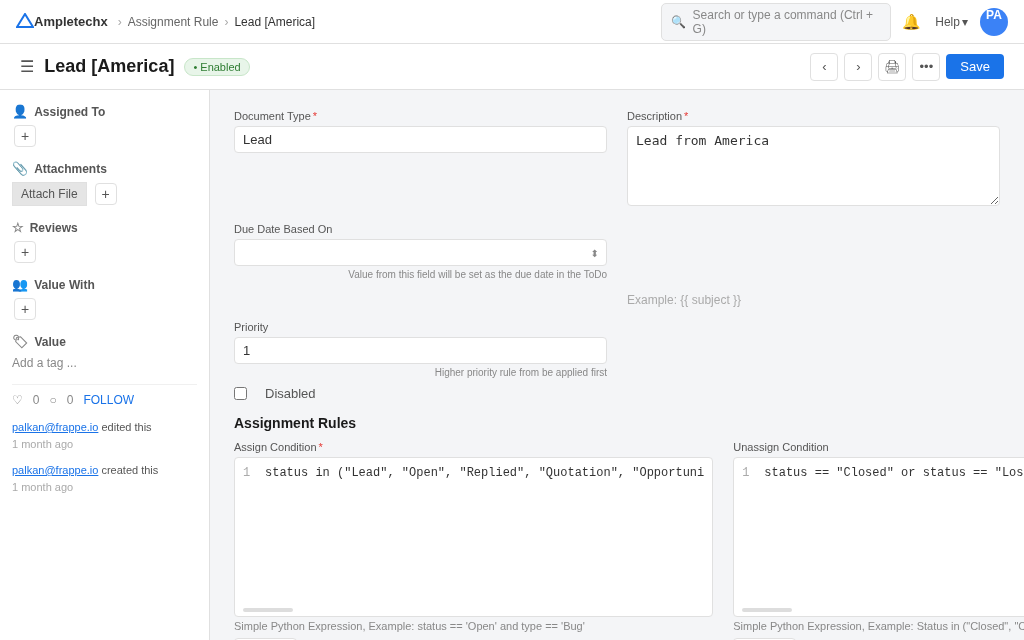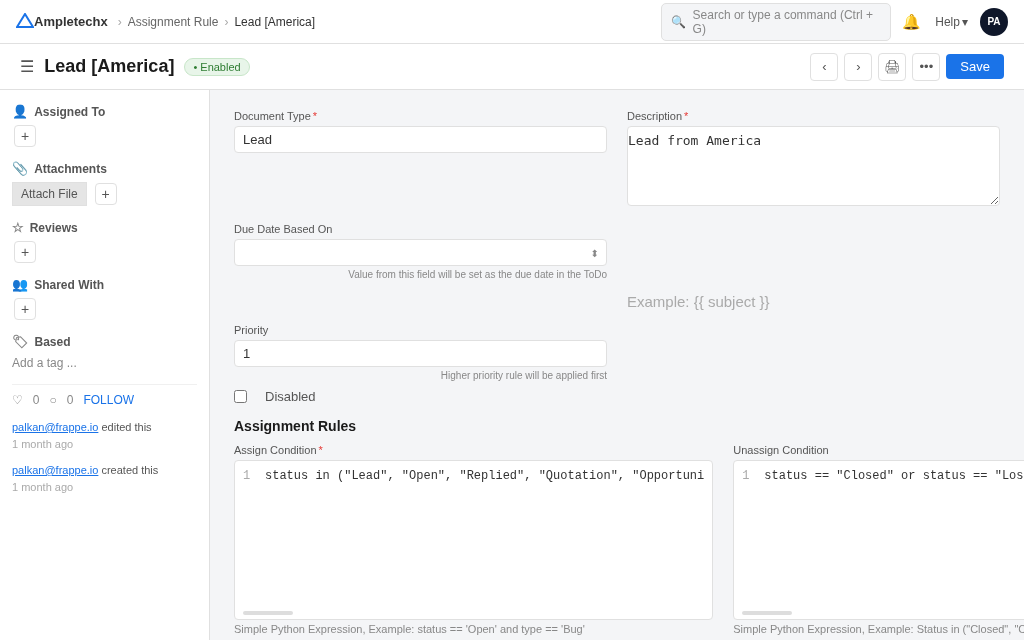--- a/index.html
+++ b/index.html
@@ -16,21 +16,21 @@
     .topnav-breadcrumb { display: flex; align-items: center; gap: 6px; font-size: 12px; color: #666; }
     .topnav-breadcrumb .current { color: #333; font-weight: 500; }
     .topnav-search {
       margin-left: auto; display: flex; align-items: center; gap: 6px;
       background: #f4f5f7; border: 1px solid #e0e0e0; border-radius: 5px;
       padding: 4px 10px; width: 230px; color: #888; font-size: 12px;
     }
     .topnav-actions { display: flex; align-items: center; gap: 12px; }
     .topnav-icon-btn { background: none; border: none; cursor: pointer; color: #555; font-size: 15px; padding: 2px; }
     .topnav-help { font-size: 12px; color: #555; cursor: pointer; display: flex; align-items: center; gap: 2px; }
-    .avatar { width: 28px; height: 28px; border-radius: 50%; background: #0f172a; display: flex; align-items: center; justify-content: center; color: #fff; font-size: 10px; font-weight: 600; }
+    .avatar { width: 28px; height: 28px; border-radius: 50%; background: #3b82f6; display: flex; align-items: flex-start; justify-content: center; color: #fff; font-size: 12px; font-weight: 600; }
 
     
     .page-header {
       display: flex; align-items: center; justify-content: space-between;
       padding: 8px 20px; background: #fff; border-bottom: 1px solid #e0e0e0;
       height: 46px;
     }
     .page-header-left { display: flex; align-items: center; gap: 10px; }
     .hamburger { cursor: pointer; color: #555; font-size: 16px; }
     .page-title { font-size: 18px; font-weight: 700; color: #1a1a1a; }
@@ -95,24 +95,24 @@
     .form-select-wrapper { position: relative; }
     .form-select {
       width: 100%; border: 1px solid #e0e0e0; border-radius: 4px;
       padding: 5px 28px 5px 8px; font-size: 13px; background: #fff; color: #333;
       appearance: none; outline: none; cursor: pointer;
     }
     .select-arrow { position: absolute; right: 8px; top: 50%; transform: translateY(-50%); color: #888; font-size: 10px; pointer-events: none; }
     .field-hint { font-size: 10px; color: #888; margin-top: 3px; text-align: right; }
     .form-textarea {
       width: 100%; border: 1px solid #e0e0e0; border-radius: 4px;
-      padding: 6px 0; font-size: 13px; background: #fff; color: #333;
+      padding: 6px 8px; font-size: 13px; background: #fff; color: #333;
       resize: vertical; outline: none; height: 80px;
     }
-    .example-text { font-size: 15px; color: #aaa; margin-top: 4px; }
+    .example-text { font-size: 12px; color: #aaa; margin-top: 4px; }
     .checkbox-row { display: flex; align-items: center; gap: 18px; font-size: 13px; color: #555; margin-top: 4px; }
     .checkbox-row input[type="checkbox"] { cursor: pointer; }
 
     .section-title { font-size: 14px; font-weight: 700; color: #1a1a1a; margin: 4px 0 10px; }
 
     
     .code-editor {
       border: 1px solid #e0e0e0; border-radius: 4px; background: #fff;
       font-family: "Courier New", monospace; font-size: 12px; color: #333;
       padding: 8px; min-height: 160px; position: relative; overflow: hidden;
@@ -207,29 +207,29 @@
       <div class="sidebar-section-header">
         <span class="sidebar-icon">☆</span>
         <span>Reviews</span>
       </div>
       <button class="sidebar-add-btn">+</button>
     </div>
 
     <div class="sidebar-section">
       <div class="sidebar-section-header">
         <span class="sidebar-icon">👥</span>
-        <span>Shared With</span>
+        <span>Value With</span>
       </div>
       <button class="sidebar-add-btn">+</button>
     </div>
 
     <div class="sidebar-section">
       <div class="sidebar-section-header">
         <span class="sidebar-icon">🏷</span>
-        <span>Based</span>
+        <span>Value</span>
       </div>
       <span class="tag-add">Add a tag ...</span>
     </div>
 
     <hr class="sidebar-divider">
 
     <div class="social-row">
       <span>♡</span>
       <span>0</span>
       <span>○</span>
@@ -273,21 +273,21 @@
       </div>
       <div class="form-col-right">
         <div class="example-text" style="margin-top:70px">Example: {{ subject }}</div>
       </div>
     </div>
 
     <div class="form-row">
       <div class="form-col">
         <div class="field-label">Priority</div>
         <input class="form-input" type="text" value="1" style="">
-        <div class="field-hint">Higher priority rule will be applied first</div>
+        <div class="field-hint">Higher priority rule from be applied first</div>
         <div class="checkbox-row" style="margin-top:8px">
           <input type="checkbox" id="disabled-cb" style="">
           <label for="disabled-cb">Disabled</label>
         </div>
       </div>
       <div class="form-col-right"></div>
     </div>
 
     <div class="section-title">Assignment Rules</div>
 

